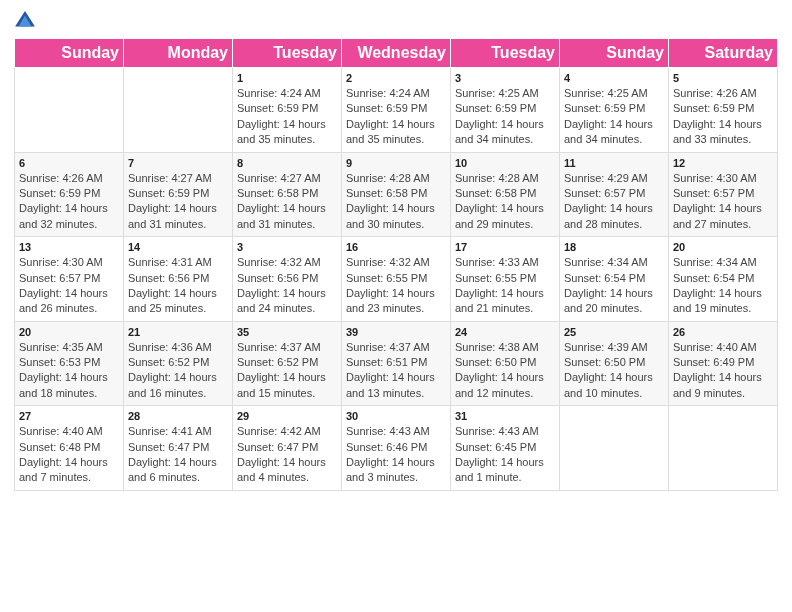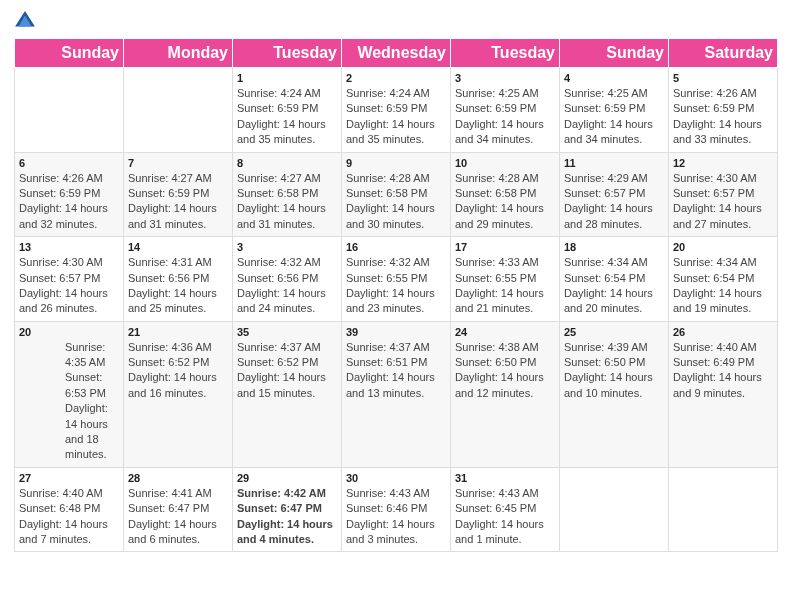--- a/index.html
+++ b/index.html
@@ -271,21 +271,21 @@
             <span class="day-num">20</span>
             <div class="day-detail" style="white-space: pre-line;">Sunrise: 4:34 AM
 Sunset: 6:54 PM
 Daylight: 14 hours
 and 19 minutes.</div>
           </td>
         </tr>
         <tr>
           <td>
             <span class="day-num">20</span>
-            <div class="day-detail" style="white-space: pre-line; margin-left: 46px;">Sunrise: 4:35 AM
+            <div class="day-detail" style="white-space: pre-line;">Sunrise: 4:35 AM
 Sunset: 6:53 PM
 Daylight: 14 hours
 and 18 minutes.</div>
           </td>
           <td>
             <span class="day-num">21</span>
             <div class="day-detail" style="white-space: pre-line;">Sunrise: 4:36 AM
 Sunset: 6:52 PM
 Daylight: 14 hours
 and 16 minutes.</div>
@@ -336,21 +336,21 @@
           </td>
           <td>
             <span class="day-num">28</span>
             <div class="day-detail" style="white-space: pre-line;">Sunrise: 4:41 AM
 Sunset: 6:47 PM
 Daylight: 14 hours
 and 6 minutes.</div>
           </td>
           <td>
             <span class="day-num">29</span>
-            <div class="day-detail" style="white-space: pre-line; font-weight: bold;">Sunrise: 4:42 AM
+            <div class="day-detail" style="white-space: pre-line;">Sunrise: 4:42 AM
 Sunset: 6:47 PM
 Daylight: 14 hours
 and 4 minutes.</div>
           </td>
           <td>
             <span class="day-num">30</span>
             <div class="day-detail" style="white-space: pre-line;">Sunrise: 4:43 AM
 Sunset: 6:46 PM
 Daylight: 14 hours
 and 3 minutes.</div>

